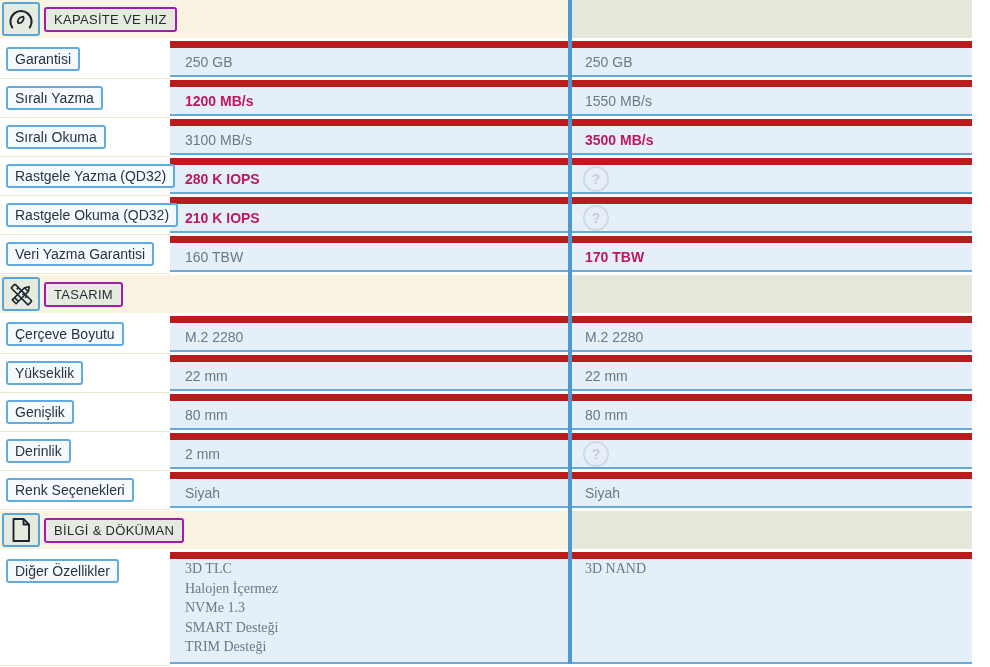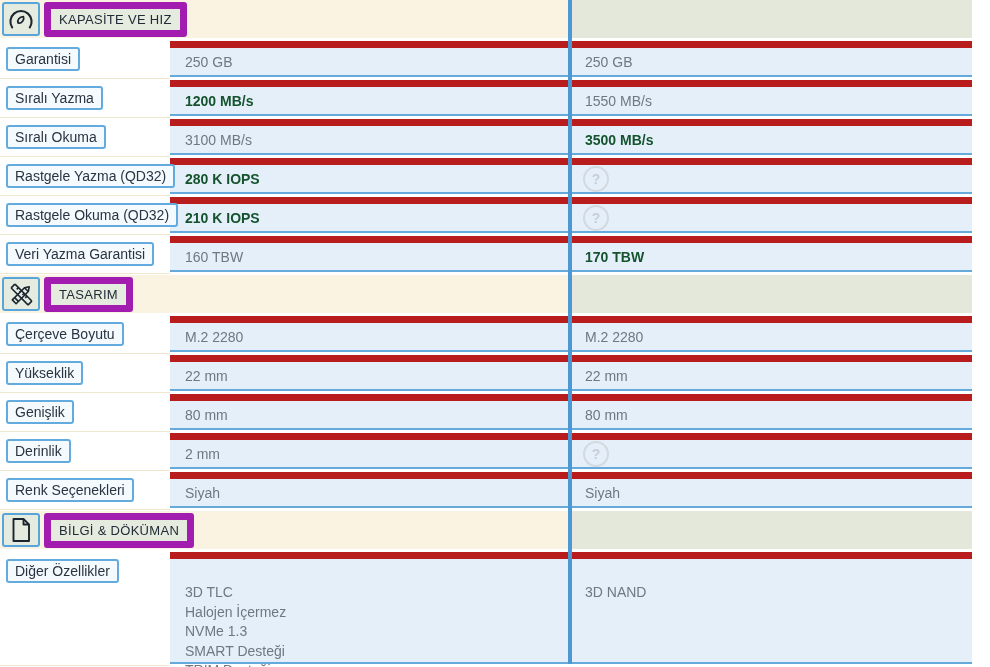--- a/index.html
+++ b/index.html
@@ -11,39 +11,39 @@
   .divider{position:absolute;left:568px;top:0;width:4px;height:664px;background:#4c98d5;z-index:6;}
 
   
   .section-header{display:flex;height:38px;margin-bottom:3px;}
   .section-left{width:570px;background:#faf3e1;display:flex;align-items:center;}
   .section-right{width:402px;background:#e3e8db;}
   .section-icon-badge{box-sizing:border-box;width:38px;height:34px;margin-left:2px;
     border:2px solid #58a5db;border-radius:3px;background:#e6ebdf;
     display:flex;align-items:center;justify-content:center;flex:none;}
   .section-icon-badge svg{display:block;}
-  .section-title{box-sizing:border-box;margin-left:4px;border:7px solid #a21caf;border-radius:3px;
+  .section-title{box-sizing:border-box;margin-left:4px;border:2px solid #a21caf;border-radius:3px;
     background:#e6ebdf;padding:3px 8px;font-size:13px;color:#222c36;letter-spacing:.3px;white-space:nowrap;}
 
   
   .row{display:flex;height:36px;margin-bottom:3px;position:relative;}
   .row::after{content:"";position:absolute;left:0;bottom:-2px;width:170px;height:1px;background:#f0e7cf;}
   .row.tall{height:112px;}
   .label-col{width:170px;position:relative;background:#ffffff;flex:none;}
   .label-badge{position:absolute;left:6px;top:50%;transform:translateY(-50%);
     box-sizing:border-box;border:2px solid #63abdf;border-radius:3px;background:#f4fafe;
     padding:2px 7px;font-size:14px;color:#2a3440;white-space:nowrap;}
   .row.tall .label-badge{top:7px;transform:none;}
   .cell{box-sizing:border-box;background:#e4effa;border-top:7px solid #b91c1c;border-bottom:2px solid #66a9db;
     display:flex;align-items:center;padding-left:15px;flex:none;}
   .c1{width:400px;}
   .c2{width:402px;}
-  .row.tall .cell{align-items:flex-start;padding-top:24px;}
+  .row.tall .cell{align-items:flex-start;padding-top:0;font-family:Liberation Serif, serif;}
   .value{font-size:14px;color:#6f7881;}
-  .value.bold{color:#14532d;font-weight:bold;}
+  .value.bold{color:#be185d;font-weight:bold;}
   .lines div{font-size:14px;color:#6f7881;line-height:19.5px;}
   .qmark{box-sizing:border-box;width:26px;height:26px;border:2px solid #d3d9df;border-radius:50%;
     color:#c7ced6;font-size:14px;font-weight:bold;display:flex;align-items:center;justify-content:center;
     margin-left:-2px;}
 </style>
 </head>
 <body>
 
 <div id="page">
   <div id="comparison-table">

